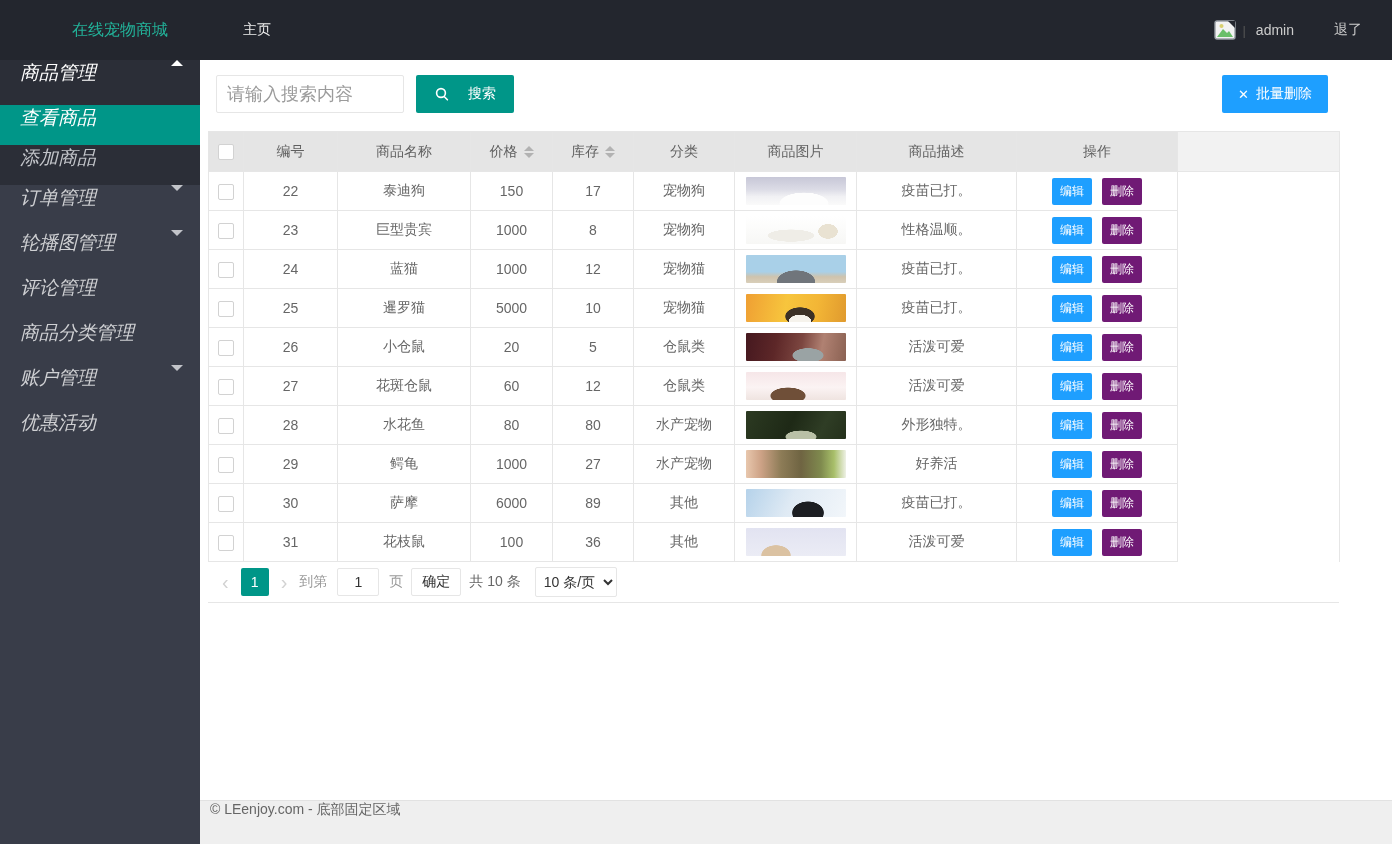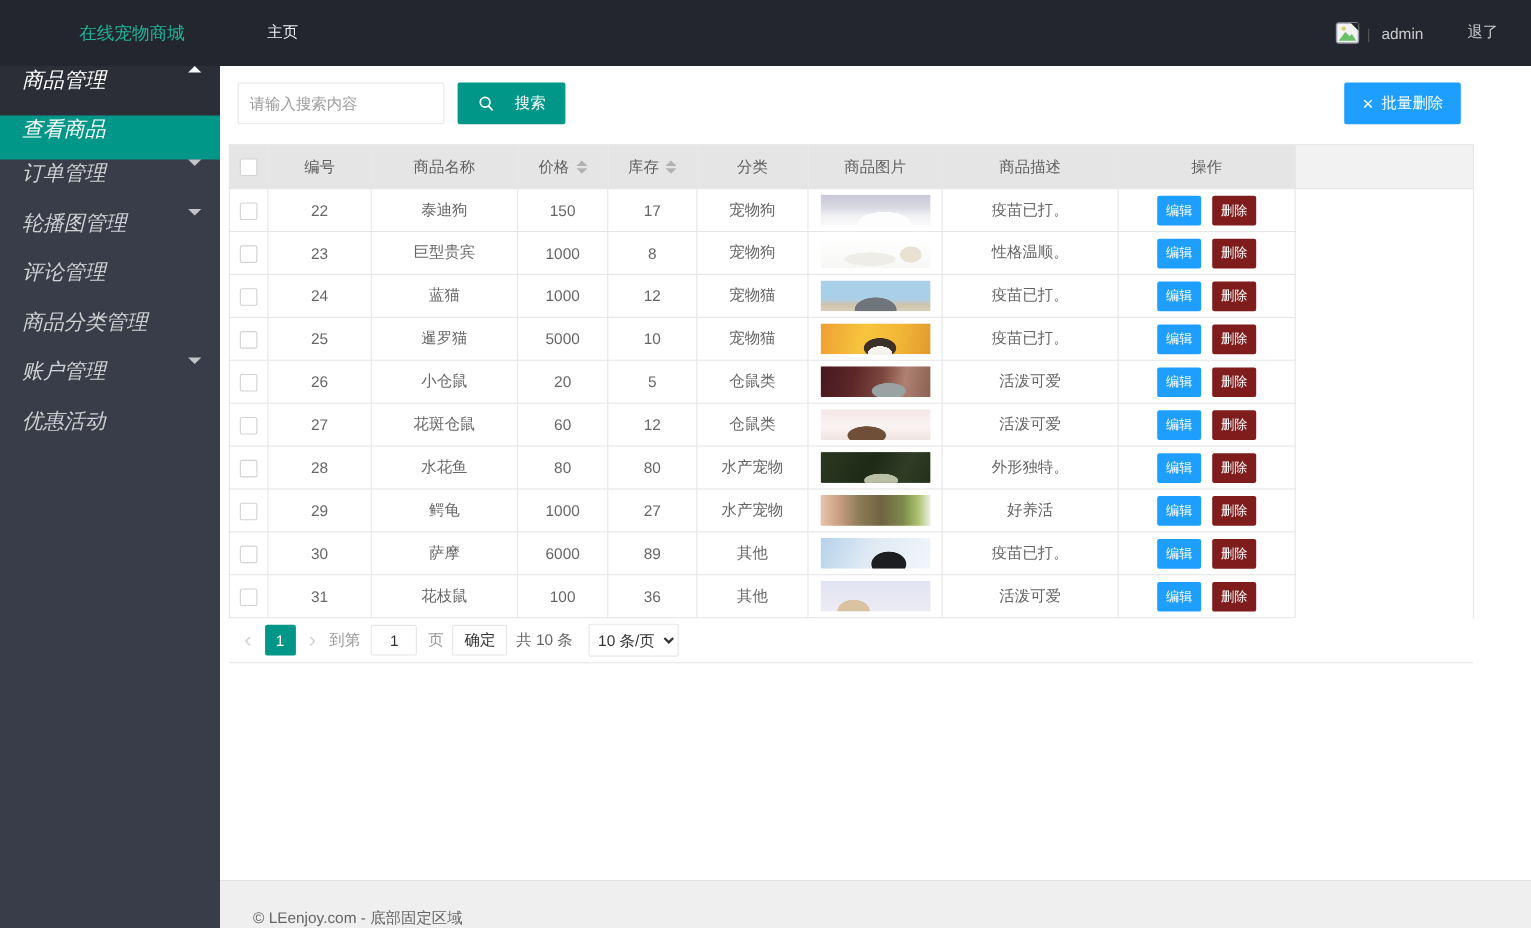--- a/index.html
+++ b/index.html
@@ -26,21 +26,21 @@
   .side-item.child.active { background:#009688; color:#fff; }
   .caret { position:absolute; right:17px; width:0; height:0; }
   .caret.up { border-left:6px solid transparent; border-right:6px solid transparent; border-bottom:6px solid #fff; }
   .caret.down { border-left:6px solid transparent; border-right:6px solid transparent; border-top:6px solid #c2c4c9; }
 
   
   .main { position:absolute; top:60px; left:200px; right:0; bottom:44px; background:#fff;
     padding:15px 8px 0 8px; overflow:hidden; }
   .toolbar { display:flex; align-items:center; width:1131px; margin-left:0; }
   .search-input { width:188px; height:38px; border:1px solid #e6e6e6; border-radius:2px;
-    padding:0 10px; font-size:14px; color:#333; margin-left:8px; outline:none; }
+    padding:0 10px; font-size:18px; color:#333; margin-left:8px; outline:none; }
   .search-input::placeholder { color:#9b9b9b; }
   .btn-search { height:38px; margin-left:12px; padding:0 18px; background:#009688; color:#fff;
     border:none; border-radius:2px; font-size:14px; cursor:pointer; display:inline-flex; align-items:center; gap:18px; }
   .btn-batch { height:38px; margin-left:auto; margin-right:11px; padding:0 16px; background:#1E9FFF; color:#fff;
     border:none; border-radius:2px; font-size:14px; cursor:pointer; display:inline-flex; align-items:center; gap:7px; }
   .x-icon { font-size:13px; }
 
   
   table { border-collapse:collapse; width:1131px; margin-top:18px; table-layout:fixed; }
   th,td { border:1px solid #e6e6e6; text-align:center; font-weight:normal; }
@@ -50,40 +50,40 @@
   thead th.empty-col { background:#f2f2f2; border-top:1px solid #e6e6e6; border-bottom:1px solid #e6e6e6; }
   .checkbox { display:inline-block; width:16px; height:16px; background:#fff; border:1px solid #d2d2d2;
     border-radius:2px; vertical-align:middle; cursor:pointer; }
   .sort { display:inline-flex; flex-direction:column; gap:2px; margin-left:6px; vertical-align:middle; cursor:pointer; }
   .sort i { display:block; width:0; height:0; border-left:5px solid transparent; border-right:5px solid transparent; }
   .sort .up { border-bottom:5px solid #b2b2b2; }
   .sort .dn { border-top:5px solid #b2b2b2; }
   .pet-img { width:100px; height:28px; margin:0 auto; border-radius:1px; }
   .btn-edit,.btn-del { border:none; border-radius:2px; color:#fff; font-size:12px; padding:5px 8px; cursor:pointer; }
   .btn-edit { background:#1E9FFF; margin-right:10px; }
-  .btn-del { background:#7f1d1d; }
+  .btn-del { background:#701a75; }
 
   
   .pager { width:1131px; height:41px; border-bottom:1px solid #e6e6e6; display:flex; align-items:center;
     padding-left:10px; gap:8px; }
   .pg-arrow { color:#d2d2d2; font-size:20px; line-height:1; padding:0 4px; cursor:pointer; user-select:none; }
   .pg-current { width:28px; height:28px; background:#009688; color:#fff; border-radius:2px;
     display:inline-flex; align-items:center; justify-content:center; font-size:14px; cursor:pointer; }
   .pg-text { color:#999; }
   .pg-total { color:#666; }
   .pg-input { width:42px; height:28px; border:1px solid #e6e6e6; border-radius:2px; text-align:center;
     font-size:14px; color:#333; outline:none; margin:0 2px; }
   .pg-confirm { height:28px; padding:0 10px; background:#fff; border:1px solid #e6e6e6; border-radius:2px;
     color:#333; font-size:14px; cursor:pointer; margin:0 0; }
   .pg-size { height:30px; border:1px solid #e6e6e6; border-radius:2px; color:#333; font-size:14px;
     padding:0 4px; margin-left:6px; background:#fff; cursor:pointer; outline:none; }
 
   
   .footer { position:absolute; left:200px; right:0; bottom:0; height:44px; background:#efefef;
-    display:flex; align-items:flex-end; padding-left:30px; color:#666; font-size:14px; border-top:1px solid #e2e2e2; }
+    display:flex; align-items:flex-start; padding-left:10px; color:#666; font-size:14px; border-top:1px solid #e2e2e2; }
 </style>
 </head>
 <body>
 
 <header class="navbar">
   <div class="brand">在线宠物商城</div>
   <span class="nav-item">主页</span>
   <div class="nav-right">
     <span class="avatar">
       <svg width="22" height="20" viewBox="0 0 22 20">
@@ -99,20 +99,23 @@
   </div>
 </header>
 
 <aside class="sidebar">
   <div class="side-item parent-open">
     <span>商品管理</span>
     <i class="caret up"></i>
   </div>
   <div class="side-item child active">
     <span>查看商品</span>
+  </div>
+  <div class="side-item child">
+    <span>添加商品</span>
   </div>
   <div class="side-item">
     <span>订单管理</span>
     <i class="caret down"></i>
   </div>
   <div class="side-item">
     <span>轮播图管理</span>
     <i class="caret down"></i>
   </div>
   <div class="side-item">

